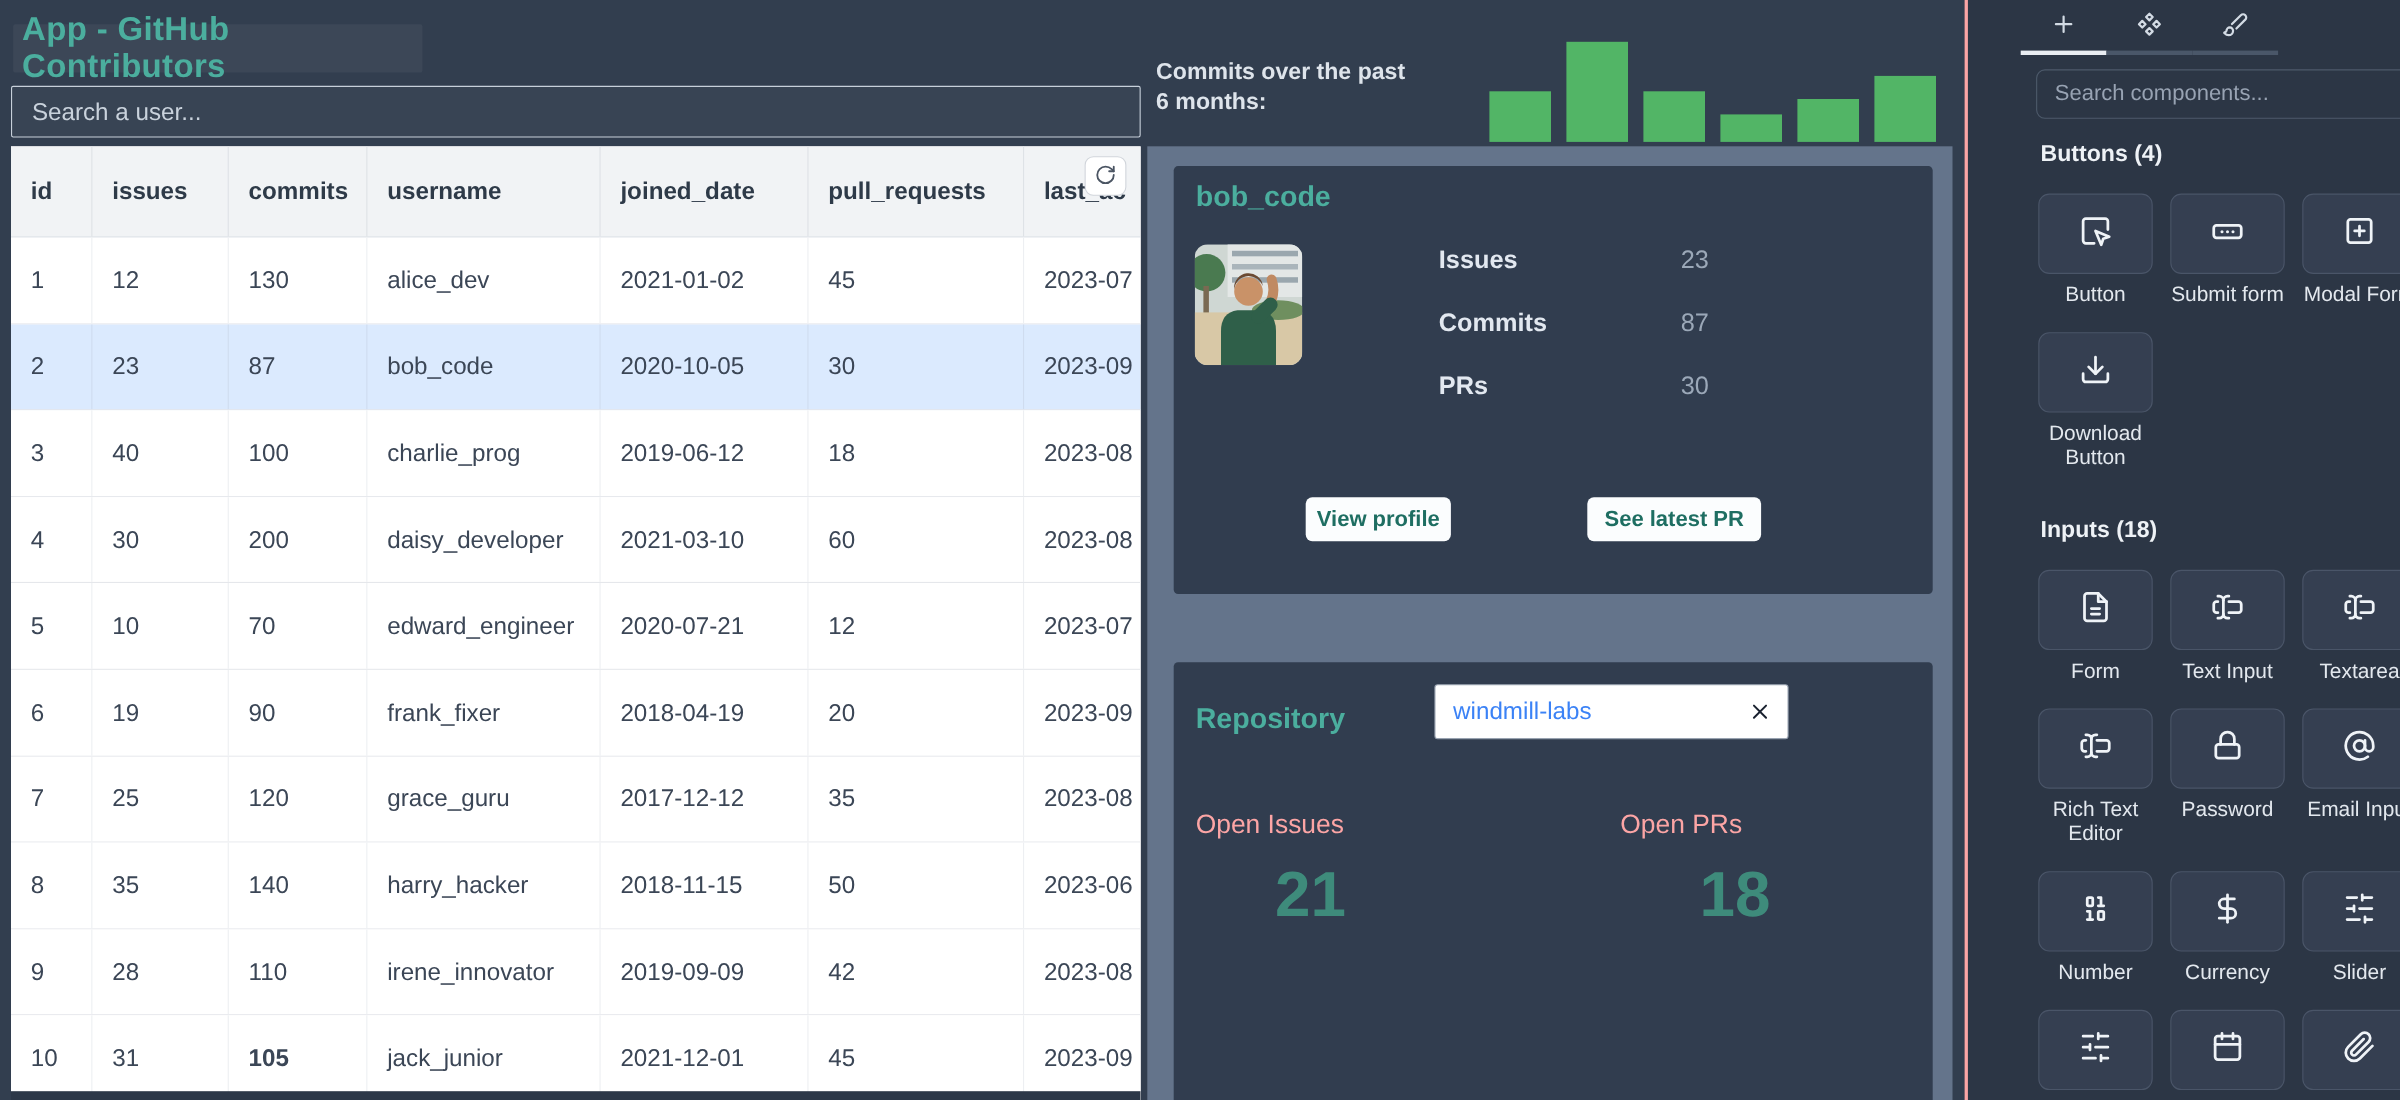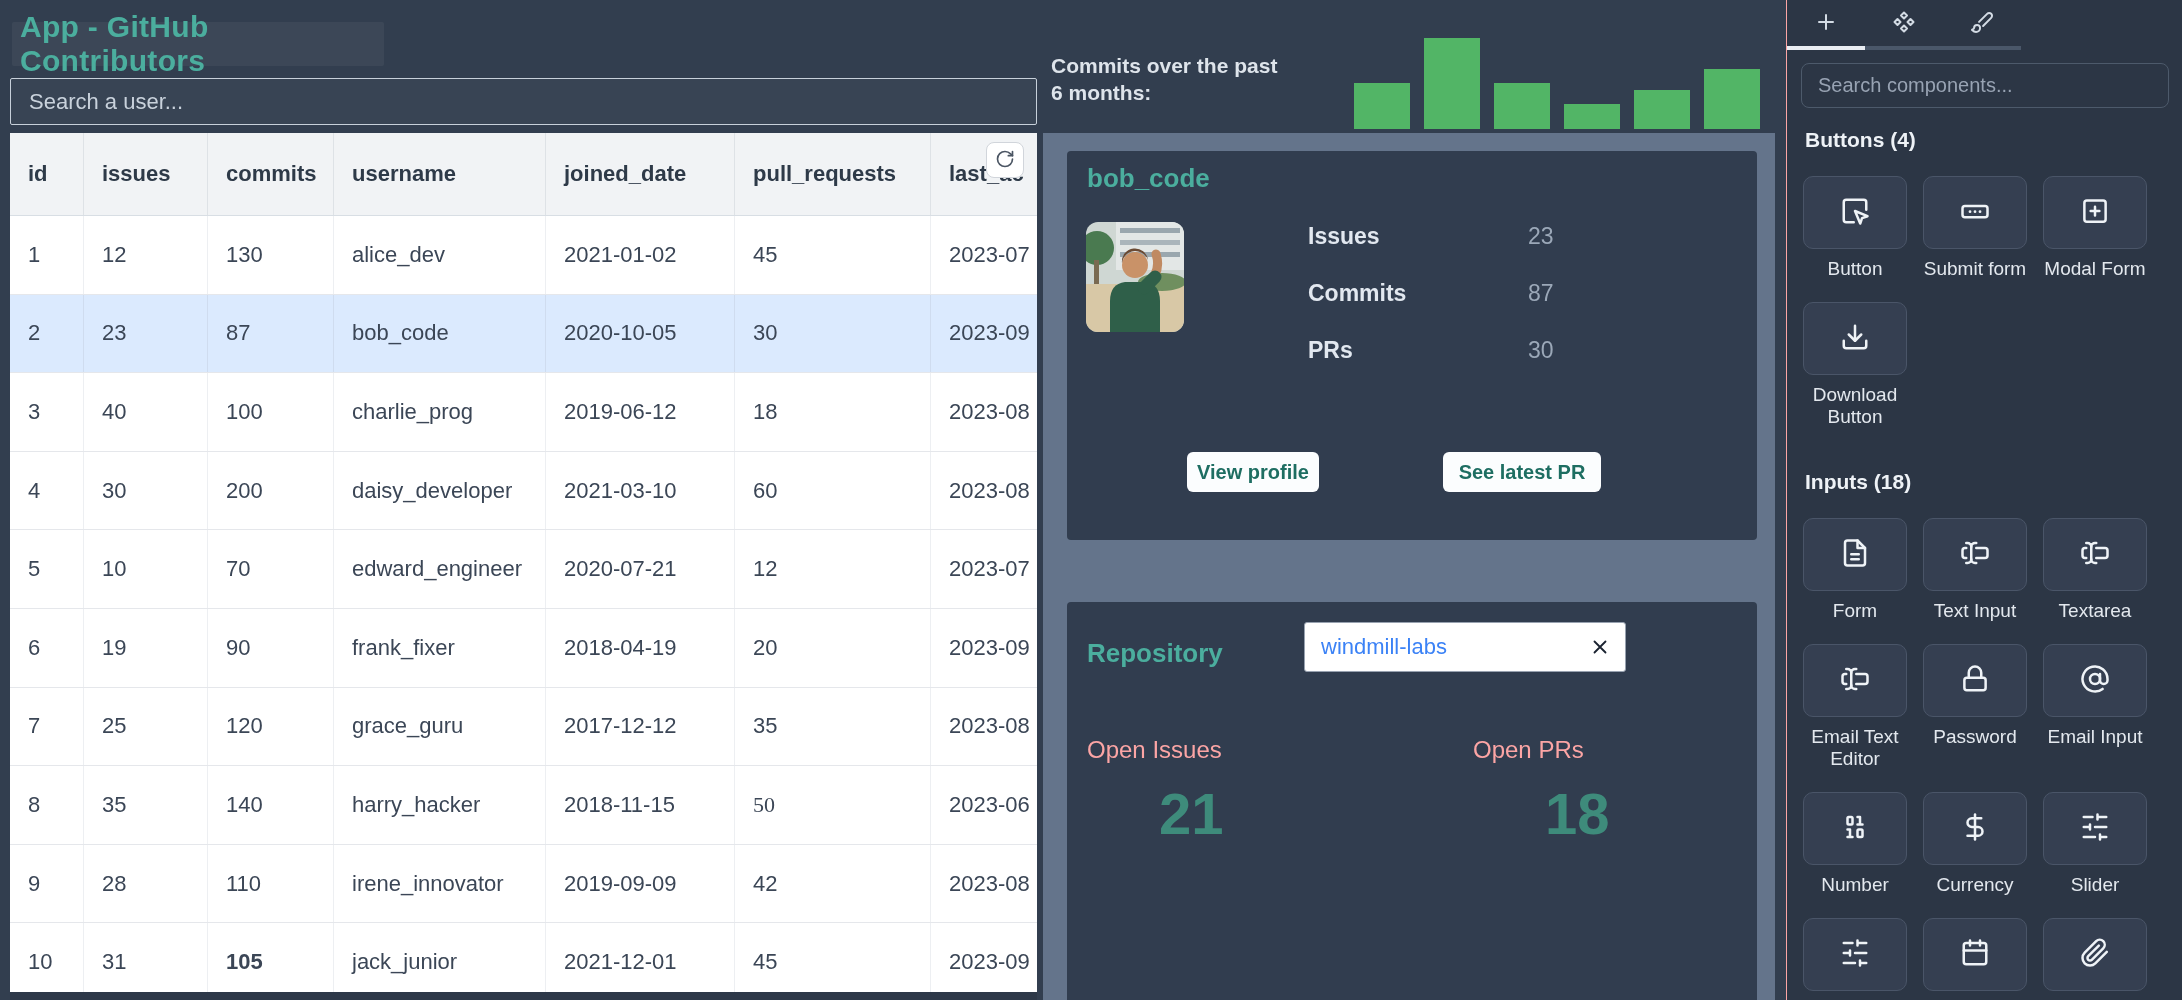--- a/index.html
+++ b/index.html
@@ -65,21 +65,21 @@
                 color:#3b82f6; padding:0 0 0 16px; font-family:inherit; }
   .clear-x { width:22px; height:22px; margin-right:14px; color:#1A2230; display:flex; cursor:pointer; }
   .clear-x svg { width:22px; height:22px; }
   .open-label { position:absolute; top:134px; font-size:24px; font-weight:normal; color:#fca5a5; }
   .oi { left:20px; } .opr { left:406px; }
   .big-num { position:absolute; top:178px; font-size:58px; font-weight:bold; color:#3E8B7B; }
   .n1 { left:92px; } .n2 { left:478px; }
 
   
   .right { position:absolute; left:1786px; top:0; width:396px; height:1000px; background:#2C3645;
-           border-left:1px solid #fca5a5; box-sizing:border-box; }
+           border-left:3px solid #fca5a5; box-sizing:border-box;padding-left:48px; }
   .tabs { display:flex; height:50px; width:234px; }
   .tab { width:78px; box-sizing:border-box; display:flex; align-items:center; justify-content:center;
          border:none; background:none; border-bottom:4px solid #4A5769; color:#D3DBE4; cursor:pointer; padding:0; }
   .tab.active { border-bottom-color:#E9EDF2; }
   .tab svg { width:24px; height:24px; }
   .comp-search { display:block; margin:13px 14px 0; width:368px; height:45px; box-sizing:border-box;
                  background:transparent; border:1px solid #4D5A6B; border-radius:8px; padding:0 16px;
                  font-size:20px; color:#E8EDF2; font-family:inherit; }
   .comp-search::placeholder { color:#98A3B3; }
   .sections { padding:0 16px; }
@@ -174,21 +174,21 @@
             <div class="td" style="width: 189px;">2017-12-12</div>
             <div class="td" style="width: 196px;">35</div>
             <div class="td" style="width: 106px;">2023-08</div>
           </div>
           <div class="tr">
             <div class="td" style="width: 74px;">8</div>
             <div class="td" style="width: 124px;">35</div>
             <div class="td" style="width: 126px;">140</div>
             <div class="td" style="width: 212px;">harry_hacker</div>
             <div class="td" style="width: 189px;">2018-11-15</div>
-            <div class="td" style="width: 196px; font-family: Liberation Serif, serif;">50</div>
+            <div class="td" style="width: 196px;">50</div>
             <div class="td" style="width: 106px;">2023-06</div>
           </div>
           <div class="tr">
             <div class="td" style="width: 74px;">9</div>
             <div class="td" style="width: 124px;">28</div>
             <div class="td" style="width: 126px;">110</div>
             <div class="td" style="width: 212px;">irene_innovator</div>
             <div class="td" style="width: 189px;">2019-09-09</div>
             <div class="td" style="width: 196px;">42</div>
             <div class="td" style="width: 106px;">2023-08</div>
@@ -388,21 +388,21 @@
           <div class="comp-item">
             <div class="comp-card">
               <span><svg viewBox="0 0 24 24" fill="none" stroke="currentColor" stroke-width="2" stroke-linecap="round" stroke-linejoin="round">
                   <path d="M5 4h1a3 3 0 0 1 3 3 3 3 0 0 1 3-3h1"></path>
                   <path d="M13 20h-1a3 3 0 0 1-3-3 3 3 0 0 1-3 3H5"></path>
                   <path d="M5 16H4a2 2 0 0 1-2-2v-4a2 2 0 0 1 2-2h1"></path>
                   <path d="M13 8h7a2 2 0 0 1 2 2v4a2 2 0 0 1-2 2h-7"></path>
                   <path d="M9 7v10"></path>
                 </svg></span>
             </div>
-            <div class="comp-label">Email Text Editor</div>
+            <div class="comp-label">Rich Text Editor</div>
           </div>
           <div class="comp-item">
             <div class="comp-card">
               <span><svg viewBox="0 0 24 24" fill="none" stroke="currentColor" stroke-width="2" stroke-linecap="round" stroke-linejoin="round">
                   <rect x="3.5" y="11" width="17" height="10" rx="2"></rect>
                   <path d="M7 11V7a5 5 0 0 1 10 0v4"></path>
                 </svg></span>
             </div>
             <div class="comp-label">Password</div>
           </div>

